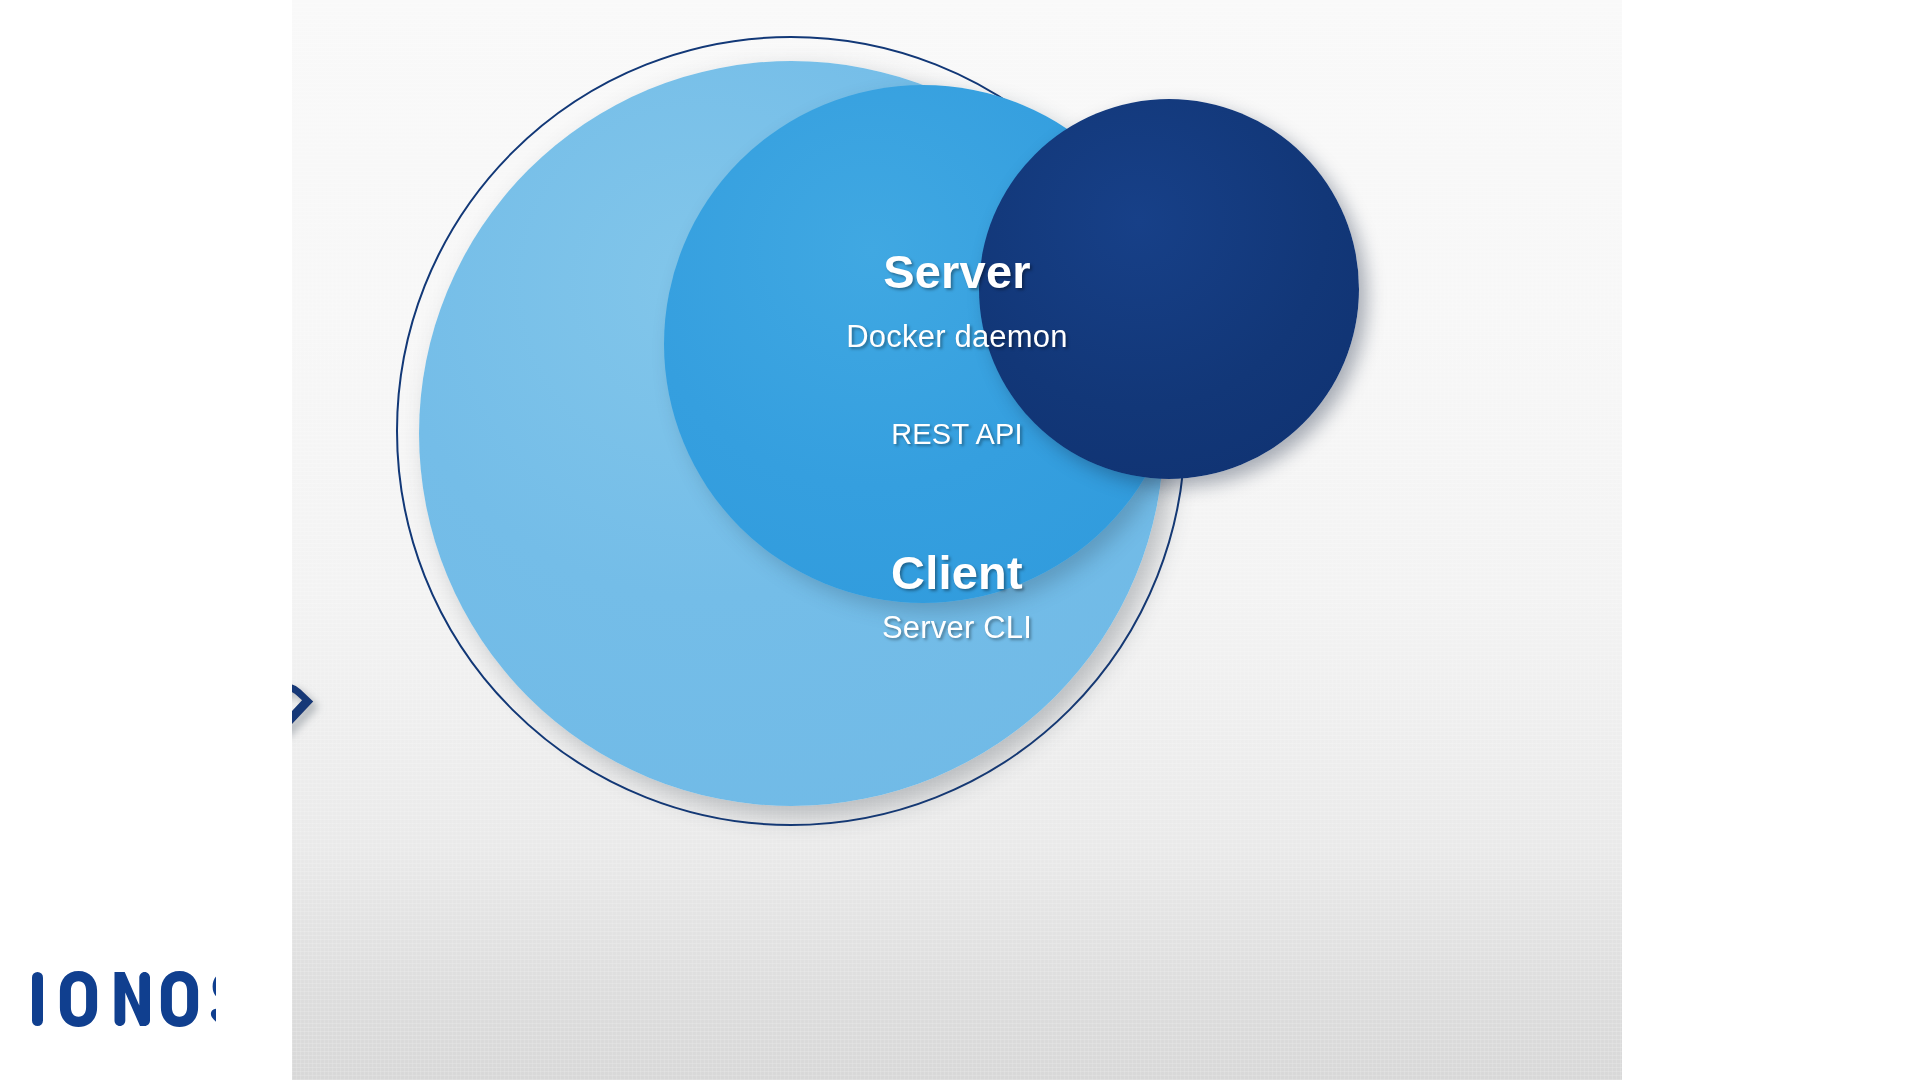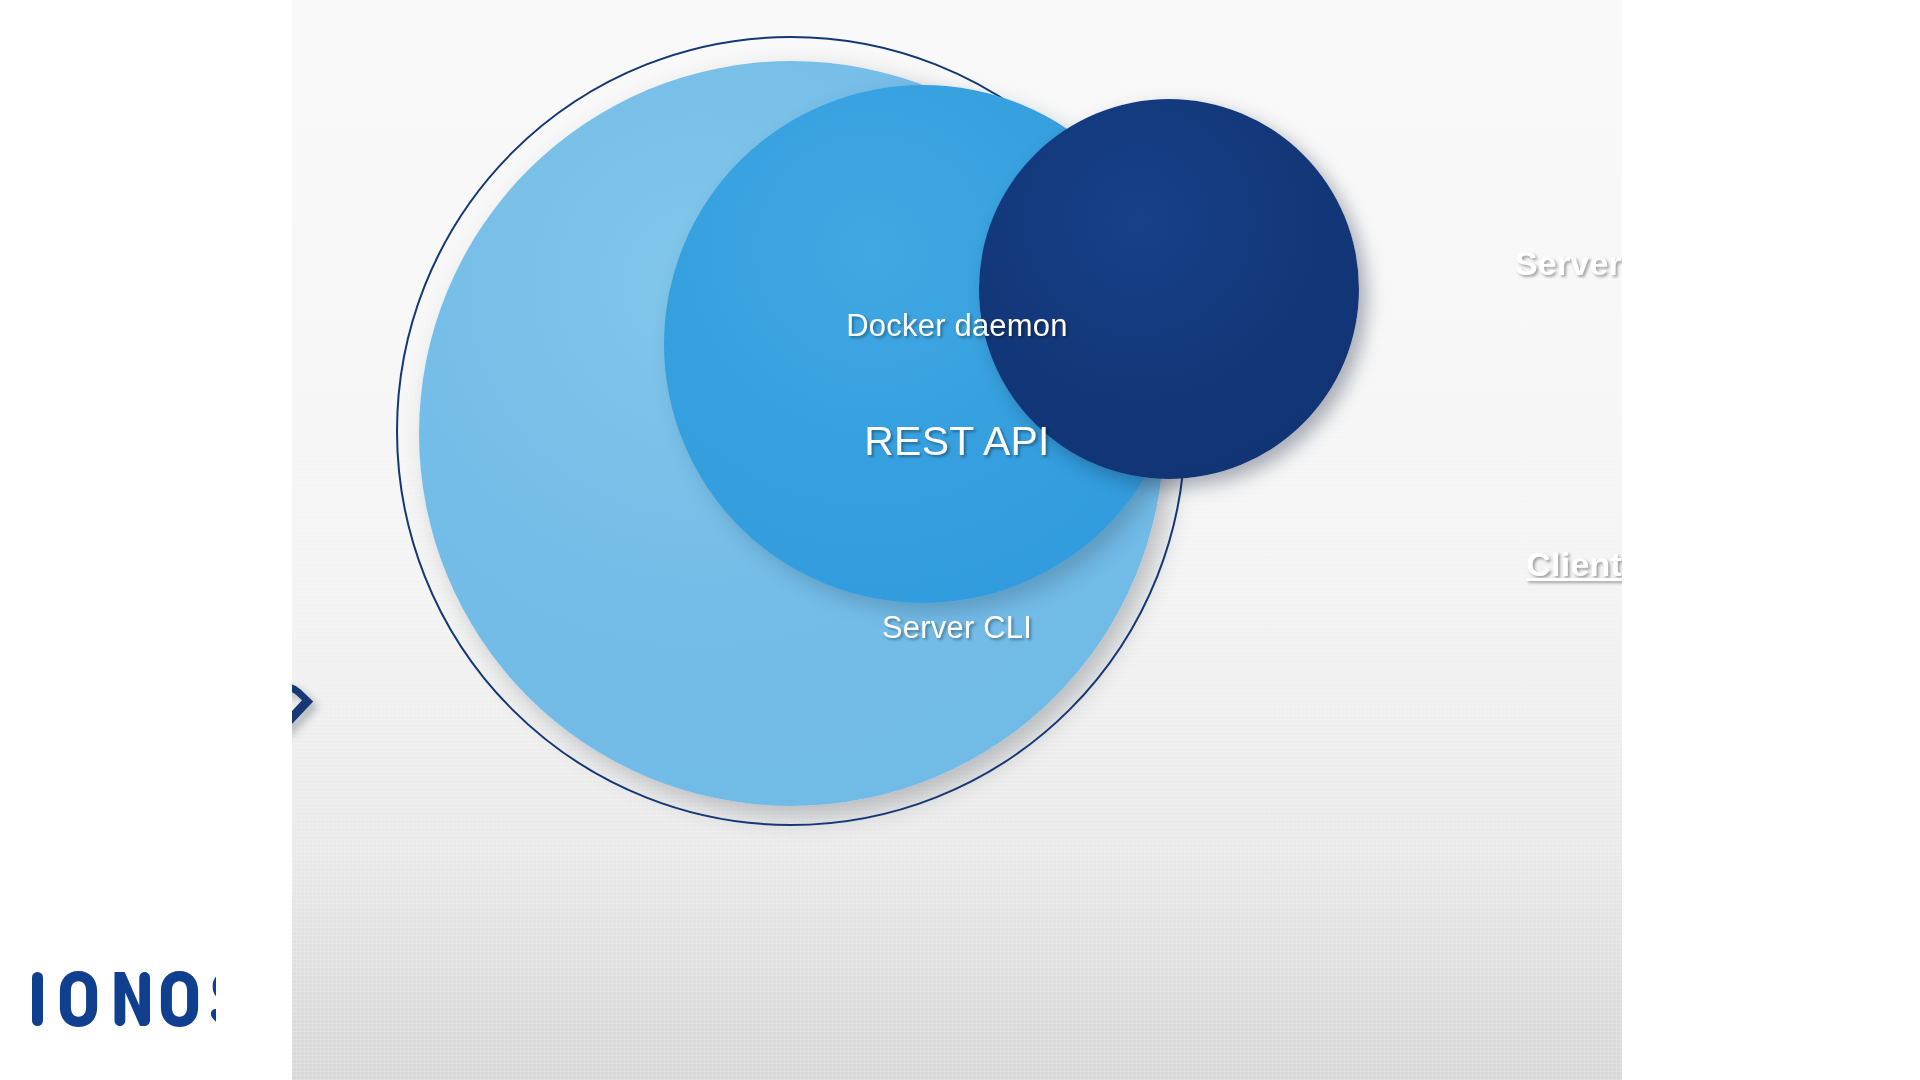--- a/index.html
+++ b/index.html
@@ -108,36 +108,35 @@
   .lbl {
     position: absolute;
     width: 100%;
     text-align: center;
     color: #ffffff;
     text-shadow: 2px 2px 3px rgba(0,0,0,0.35);
     white-space: nowrap;
     letter-spacing: 0.2px;
   }
   .lbl-title {
-    font-size: 34px;
+    font-size: 47px;
     font-weight: bold;
-    text-align: right;
   }
   .lbl-sub {
     font-size: 31px;
     font-weight: normal;
   }
 
   
   .server-title { top: 244px; }
-  .server-sub   { top: 308px; }
-  
-  .rest-label   { top: 418px; font-size: 41px; }
-  
-  .client-title { top: 545px; text-decoration: underline; }
+  .server-sub   { top: 319px; }
+  
+  .rest-label   { top: 418px; font-size: 29px; }
+  
+  .client-title { top: 545px; }
   .client-sub   { top: 610px; }
 
   
   #arc-text {
     position: absolute;
     left: 40px;
     top: 0px;
     width: 900px;
     height: 900px;
     overflow: visible;

